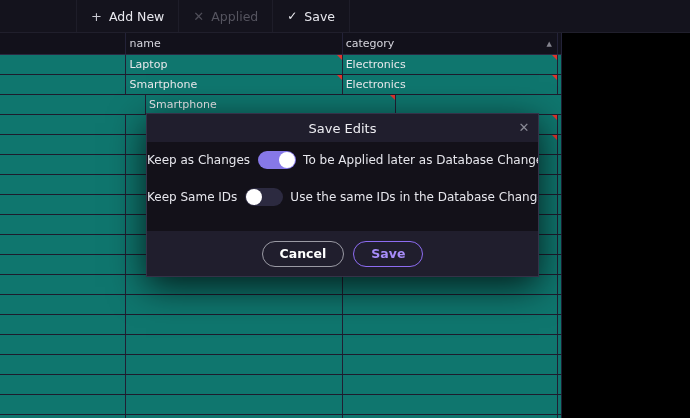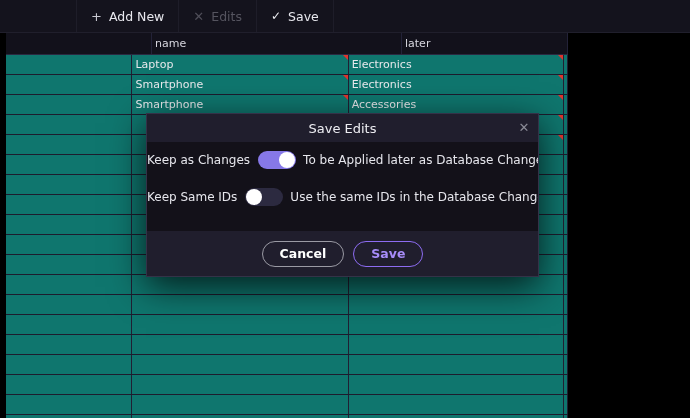--- a/index.html
+++ b/index.html
@@ -31,21 +31,21 @@
     font-family: inherit;
     font-size: 12.5px; color: #e8e8ee;
     cursor: pointer;
   }
   .tb-btn .tb-icon { font-size: 13px; color: #c9c9d2; font-style: normal; }
   .tb-btn.disabled { color: #55545f; cursor: default; }
   .tb-btn.disabled .tb-icon { color: #4f4e59; }
   .tb-btn .check { font-weight: bold; color: #efeff3; font-size: 12px; }
 
   
-  .grid { position: absolute; top: 33px; left: 6px; width: 562px; bottom: 0; }
+  .grid { position: absolute; top: 33px; left: 0; width: 562px; bottom: 0; }
   .grid-header {
     display: flex; height: 22px;
     background: #12111b;
     border-bottom: 1px solid #2a2940;
     font-size: 11px; color: #d6d6de;
   }
   .gh-cell {
     position: relative;
     display: flex; align-items: center;
     padding-left: 3px;
@@ -170,34 +170,38 @@
 <div class="app">
 
   <div class="toolbar">
     <div class="toolbar-spacer"></div>
     <button class="tb-btn">
       <i class="tb-icon">+</i>
       <span>Add New</span>
     </button>
     <button class="tb-btn disabled">
       <i class="tb-icon">✕</i>
-      <span>Edits</span>
+      <span>Applied</span>
     </button>
     <button class="tb-btn">
       <i class="tb-icon check">✓</i>
       <span>Save</span>
     </button>
   </div>
 
   <div class="grid">
     <div class="grid-header">
       <div class="gh-cell col-handle"></div>
       <div class="gh-cell col-name">
         <span>name</span>
       </div>
+      <div class="gh-cell col-cat">
+        <span>category</span>
+        <span class="sort-icon">▲</span>
+      </div>
       <div class="gh-cell col-price">
         <span>later</span>
       </div>
     </div>
     <div class="grid-rows" id="grid-rows">
         <div class="g-row">
           <div class="g-cell col-handle"></div>
           <div class="g-cell col-name">
             <span>Laptop</span>
             <span class="edited-marker"></span>
@@ -217,24 +221,20 @@
           <div class="g-cell col-cat">
             <span>Electronics</span>
             <span class="edited-marker"></span>
           </div>
           <div class="g-cell col-price"></div>
         </div>
         <div class="g-row">
           <div class="g-cell col-handle"></div>
           <div class="g-cell col-name">
             <span>Smartphone</span>
-            <span class="edited-marker"></span>
-          </div>
-          <div class="g-cell col-cat">
-            <span>Accessories</span>
             <span class="edited-marker"></span>
           </div>
           <div class="g-cell col-price"></div>
         </div>
         <div class="g-row">
           <div class="g-cell col-handle"></div>
           <div class="g-cell col-name"></div>
           <div class="g-cell col-cat">
             <span class="edited-marker"></span>
           </div>

